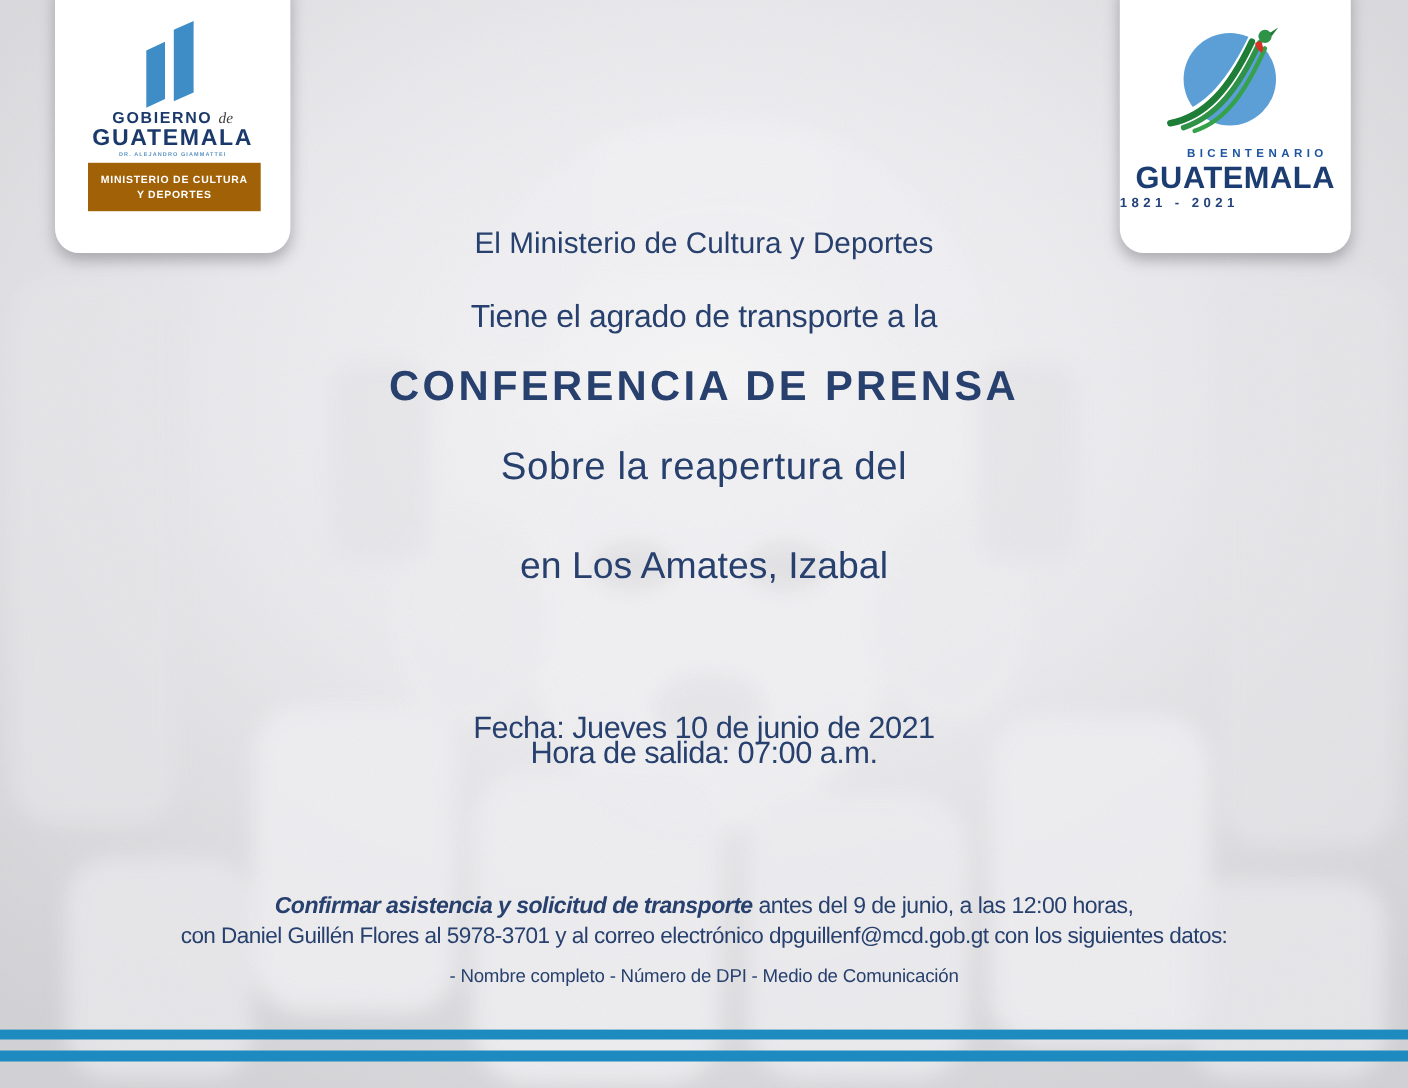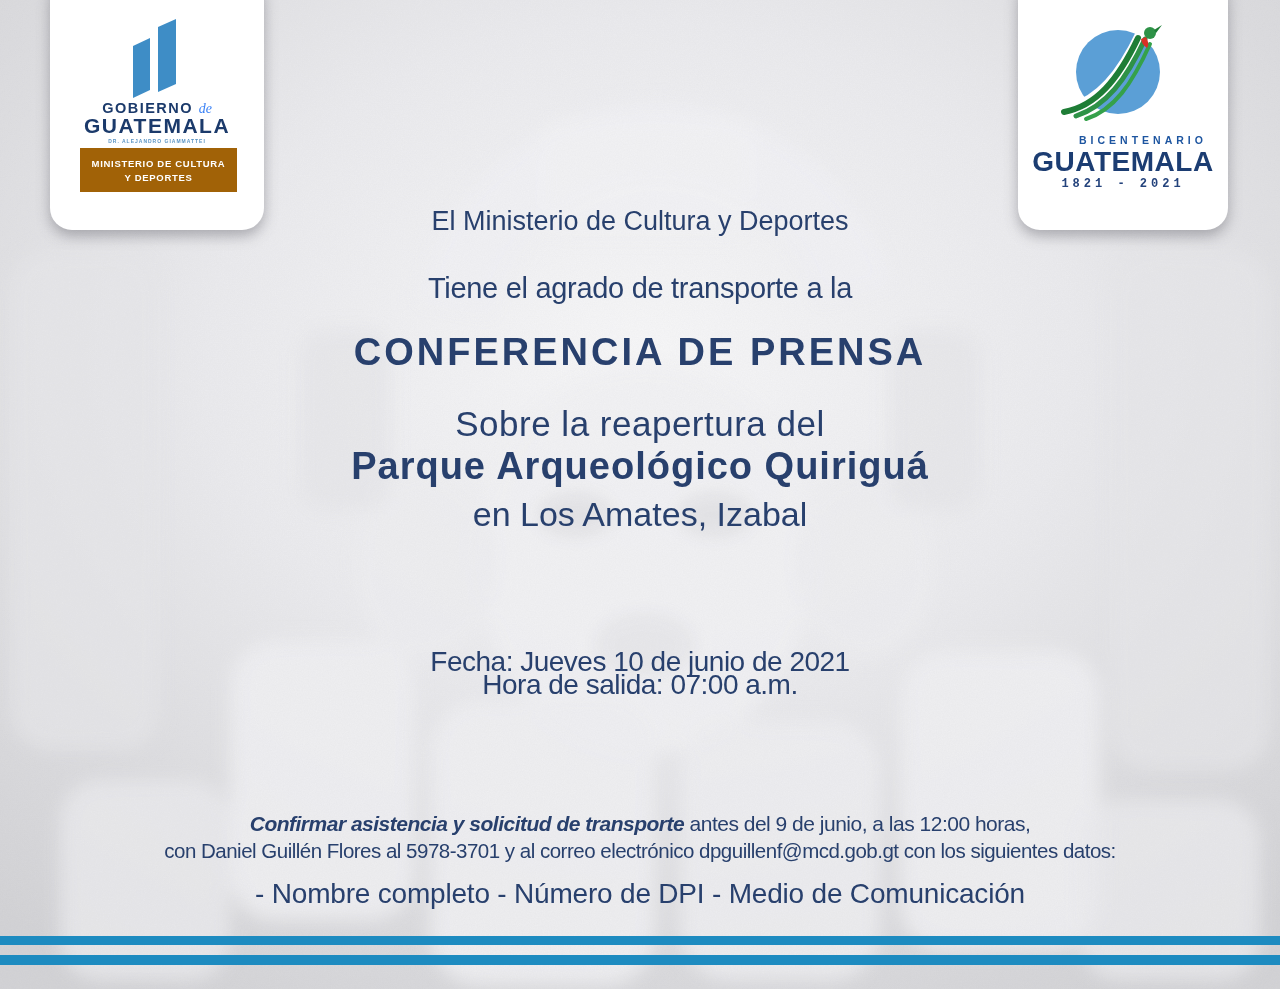--- a/index.html
+++ b/index.html
@@ -21,21 +21,21 @@
   .card-right{left:1018px;width:210px;}
 
   
   .gov-bars{position:absolute;left:0;top:40px;width:214px;height:100px;}
   .gov-line1{
     position:absolute;top:124px;left:0;width:100%;text-align:center;
     color:#1b3a6b;font-size:14.5px;font-weight:bold;letter-spacing:1.5px;
   }
   .gov-line1 .de{
     font-family:"Liberation Serif",serif;font-style:italic;font-weight:normal;
-    letter-spacing:0;font-size:14px;color:#3b82f6;
+    letter-spacing:0;font-size:14px;color:#404040;
   }
   .gov-line2{
     position:absolute;top:138px;left:0;width:100%;text-align:center;
     color:#1b3a6b;font-size:21px;font-weight:bold;letter-spacing:1.5px;
   }
   .gov-line3{
     position:absolute;top:162px;left:0;width:100%;text-align:center;
     color:#5b94c4;font-size:5px;font-weight:bold;letter-spacing:1px;
   }
   .ministry-box{
@@ -49,39 +49,39 @@
   .bic-mark{position:absolute;left:0;top:30px;width:210px;height:130px;}
   .bic-top{
     position:absolute;top:158px;left:0;width:100%;text-align:center;
     color:#1d55a0;font-size:10.5px;font-weight:bold;letter-spacing:4px;padding-left:20px;
   }
   .bic-name{
     position:absolute;top:170px;left:0;width:100%;text-align:center;
     color:#1c3d72;font-size:28px;font-weight:bold;letter-spacing:.5px;
   }
   .bic-years{
-    position:absolute;top:201px;left:0;width:100%;text-align:center;
-    color:#24437c;font-size:12px;font-weight:bold;letter-spacing:4px;font-family:Liberation Mono, monospace;
+    position:absolute;top:201px;left:0;width:100%;text-align:left;
+    color:#24437c;font-size:12px;font-weight:bold;letter-spacing:4px;
   }
 
   
   .line{position:absolute;left:0;right:0;text-align:center;color:#28406d;z-index:2;}
   .org-line{top:206px;font-size:27px;}
   .intro-line{top:272px;font-size:29px;letter-spacing:-.3px;}
   .event-title{top:311px;font-size:38px;font-weight:bold;letter-spacing:3px;margin-top:20px;}
   .subject1{top:404px;font-size:35px;letter-spacing:.5px;}
   .subject2{top:445px;font-size:38px;font-weight:bold;letter-spacing:1px;}
   .subject3{top:495px;font-size:34px;}
   .detail-date{top:602px;font-size:28px;letter-spacing:-.5px;margin-top:44px;}
   .detail-point{top:636px;font-size:28px;letter-spacing:-1px;}
   .detail-hour{top:669px;font-size:28px;letter-spacing:-.5px;}
   .rsvp1{top:812px;font-size:21px;letter-spacing:-.5px;}
   .rsvp1 .lead{font-weight:bold;font-style:italic;}
   .rsvp2{top:839px;font-size:20.5px;letter-spacing:-.5px;}
-  .rsvp3{top:878px;font-size:28px;letter-spacing:-.2px;}
+  .rsvp3{top:878px;font-size:17px;letter-spacing:-.2px;}
 
   
   .stripe{position:absolute;left:0;width:1280px;background:#1d8bc0;z-index:2;}
   .stripe-top{top:936px;height:9px;}
   .stripe-bottom{top:955px;height:10px;}
 </style>
 </head>
 <body>
 
 <div class="canvas">
@@ -156,21 +156,20 @@
     <div class="bic-top">BICENTENARIO</div>
     <div class="bic-name">GUATEMALA</div>
     <div class="bic-years">1821 - 2021</div>
   </div>
 
   <div class="line org-line">El Ministerio de Cultura y Deportes</div>
   <div class="line intro-line">Tiene el agrado de transporte a la</div>
   <div class="line event-title">CONFERENCIA DE PRENSA</div>
 
   <div class="line subject1">Sobre la reapertura del</div>
-  <div class="line subject2">Parque Arqueológico Quiriguá</div>
   <div class="line subject3">en Los Amates, Izabal</div>
 
   <div class="line detail-date">Fecha: Jueves 10 de junio de 2021</div>
   <div class="line detail-hour">Hora de salida: 07:00 a.m.</div>
 
   <div class="line rsvp1"><span class="lead">Confirmar asistencia y solicitud de transporte</span><span> antes del 9 de junio, a las 12:00 horas,</span></div>
   <div class="line rsvp2">con Daniel Guillén Flores al 5978-3701 y al correo electrónico dpguillenf@mcd.gob.gt con los siguientes datos:</div>
   <div class="line rsvp3">- Nombre completo - Número de DPI - Medio de Comunicación</div>
 
   <div class="stripe stripe-top"></div>

